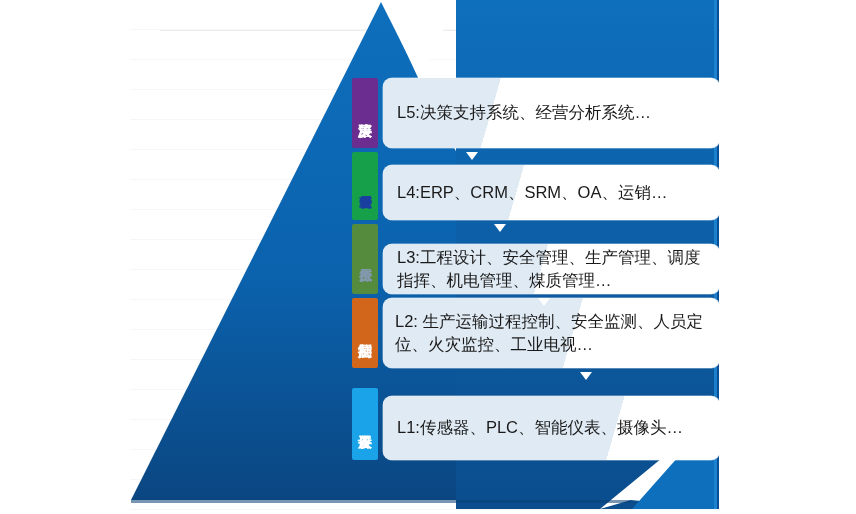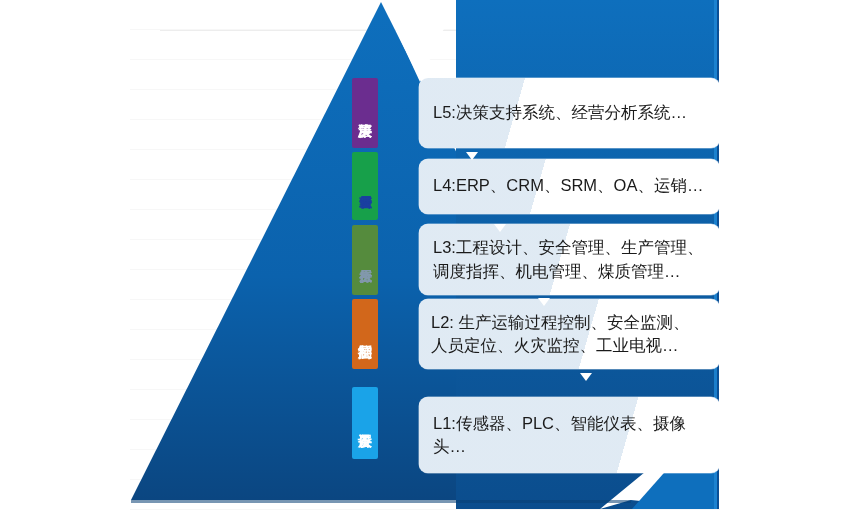--- a/index.html
+++ b/index.html
@@ -56,23 +56,22 @@
   
   .rows {
     position: absolute;
     left: 352px;
     top: 78px;
     width: 368px;
   }
   .row {
     position: relative;
     display: flex;
-    align-items: center;
+    align-items: flex-end;
     margin-bottom: 4px;
-    gap: 36px;
   }
 
   
   .tab {
     width: 26px;
     flex: 0 0 26px;
     border-radius: 2px;
     display: flex;
     align-items: center;
     justify-content: center;
@@ -130,23 +129,23 @@
     z-index: 5;
     width: 0; height: 0;
     border-left: 6px solid transparent;
     border-right: 6px solid transparent;
     border-top: 8px solid #ffffff;
   }
 
   
   .row-l5 .card { height: 70px; --wash: 33%; }
   .row-l4 .card { height: 55px; --wash: 40%; }
-  .row-l3 .card { height: 71px; --wash: 47%; }
+  .row-l3 .card { height: 50px; --wash: 47%; }
   .row-l2 .card { height: 70px; padding-left: 12px; --wash: 56%; }
-  .row-l1 .card { height: 76px; margin-top: 24px; --wash: 68%; }
+  .row-l1 .card { height: 64px; margin-top: 24px; --wash: 68%; }
 
   .row-l5 .tab { height: 70px; }
   .row-l4 .tab { height: 68px; }
   .row-l3 .tab { height: 70px; }
   .row-l2 .tab { height: 70px; }
   .row-l1 .tab { height: 72px; }
 </style>
 </head>
 <body>
 

